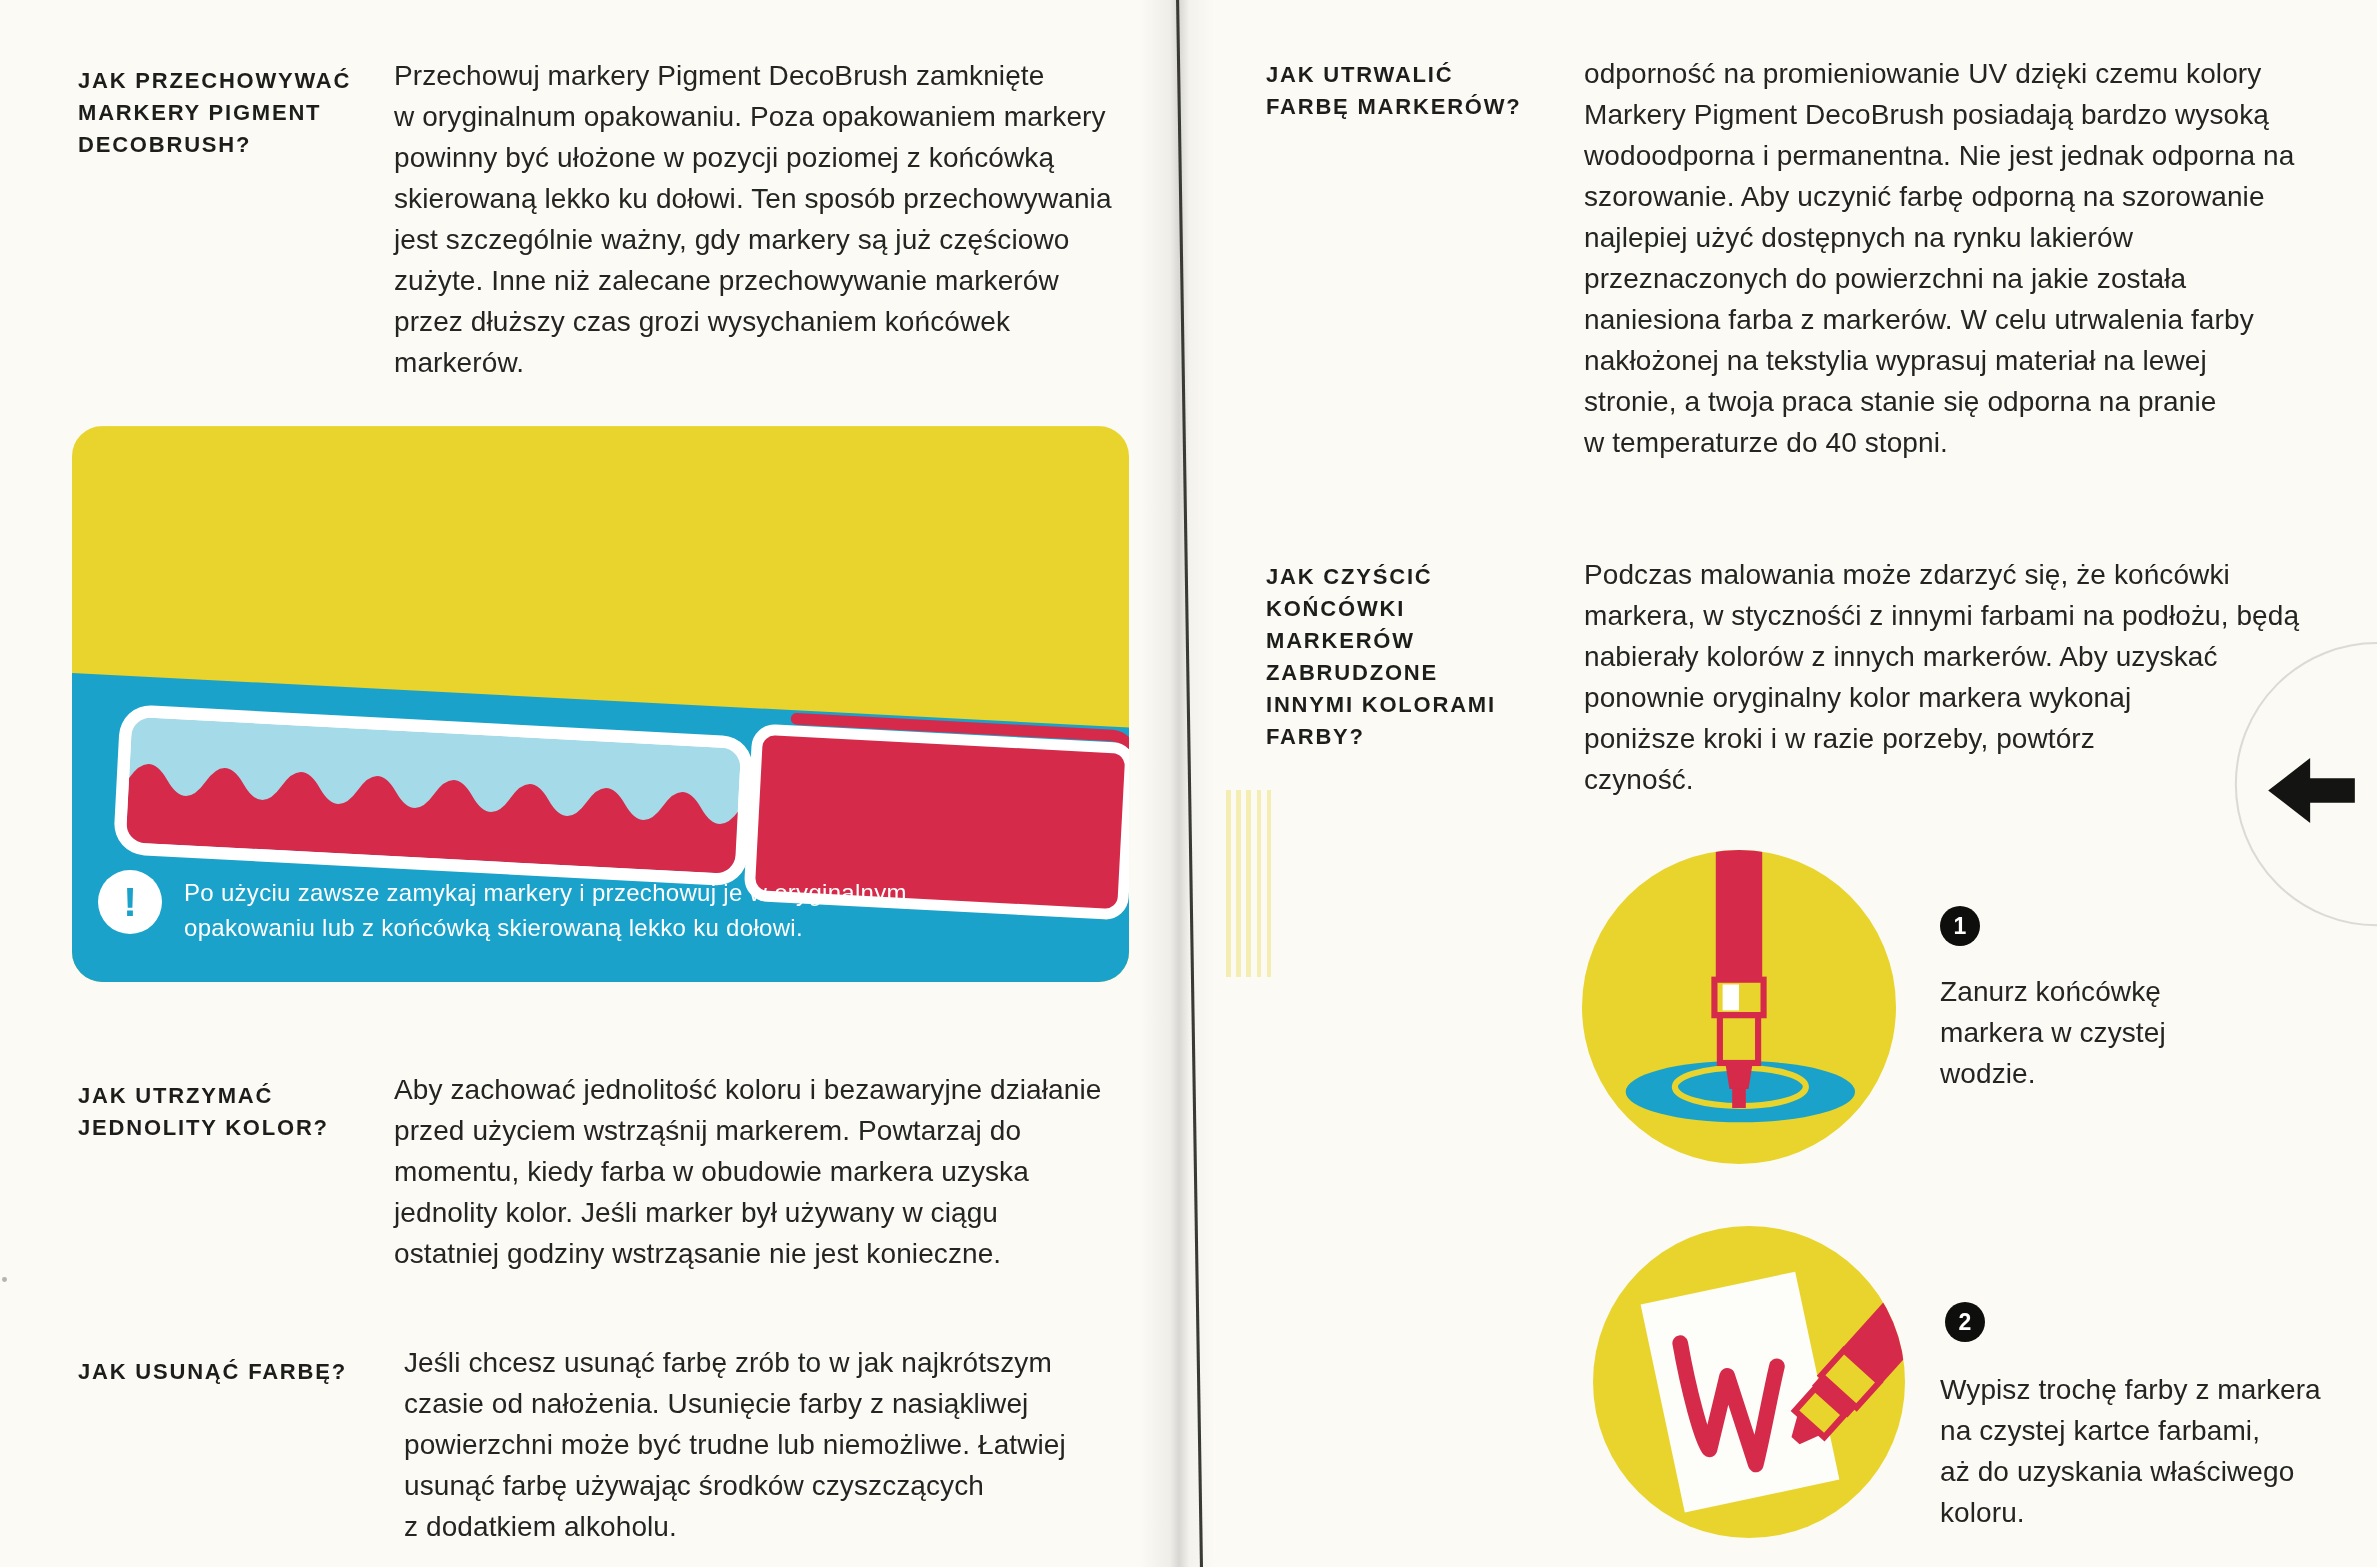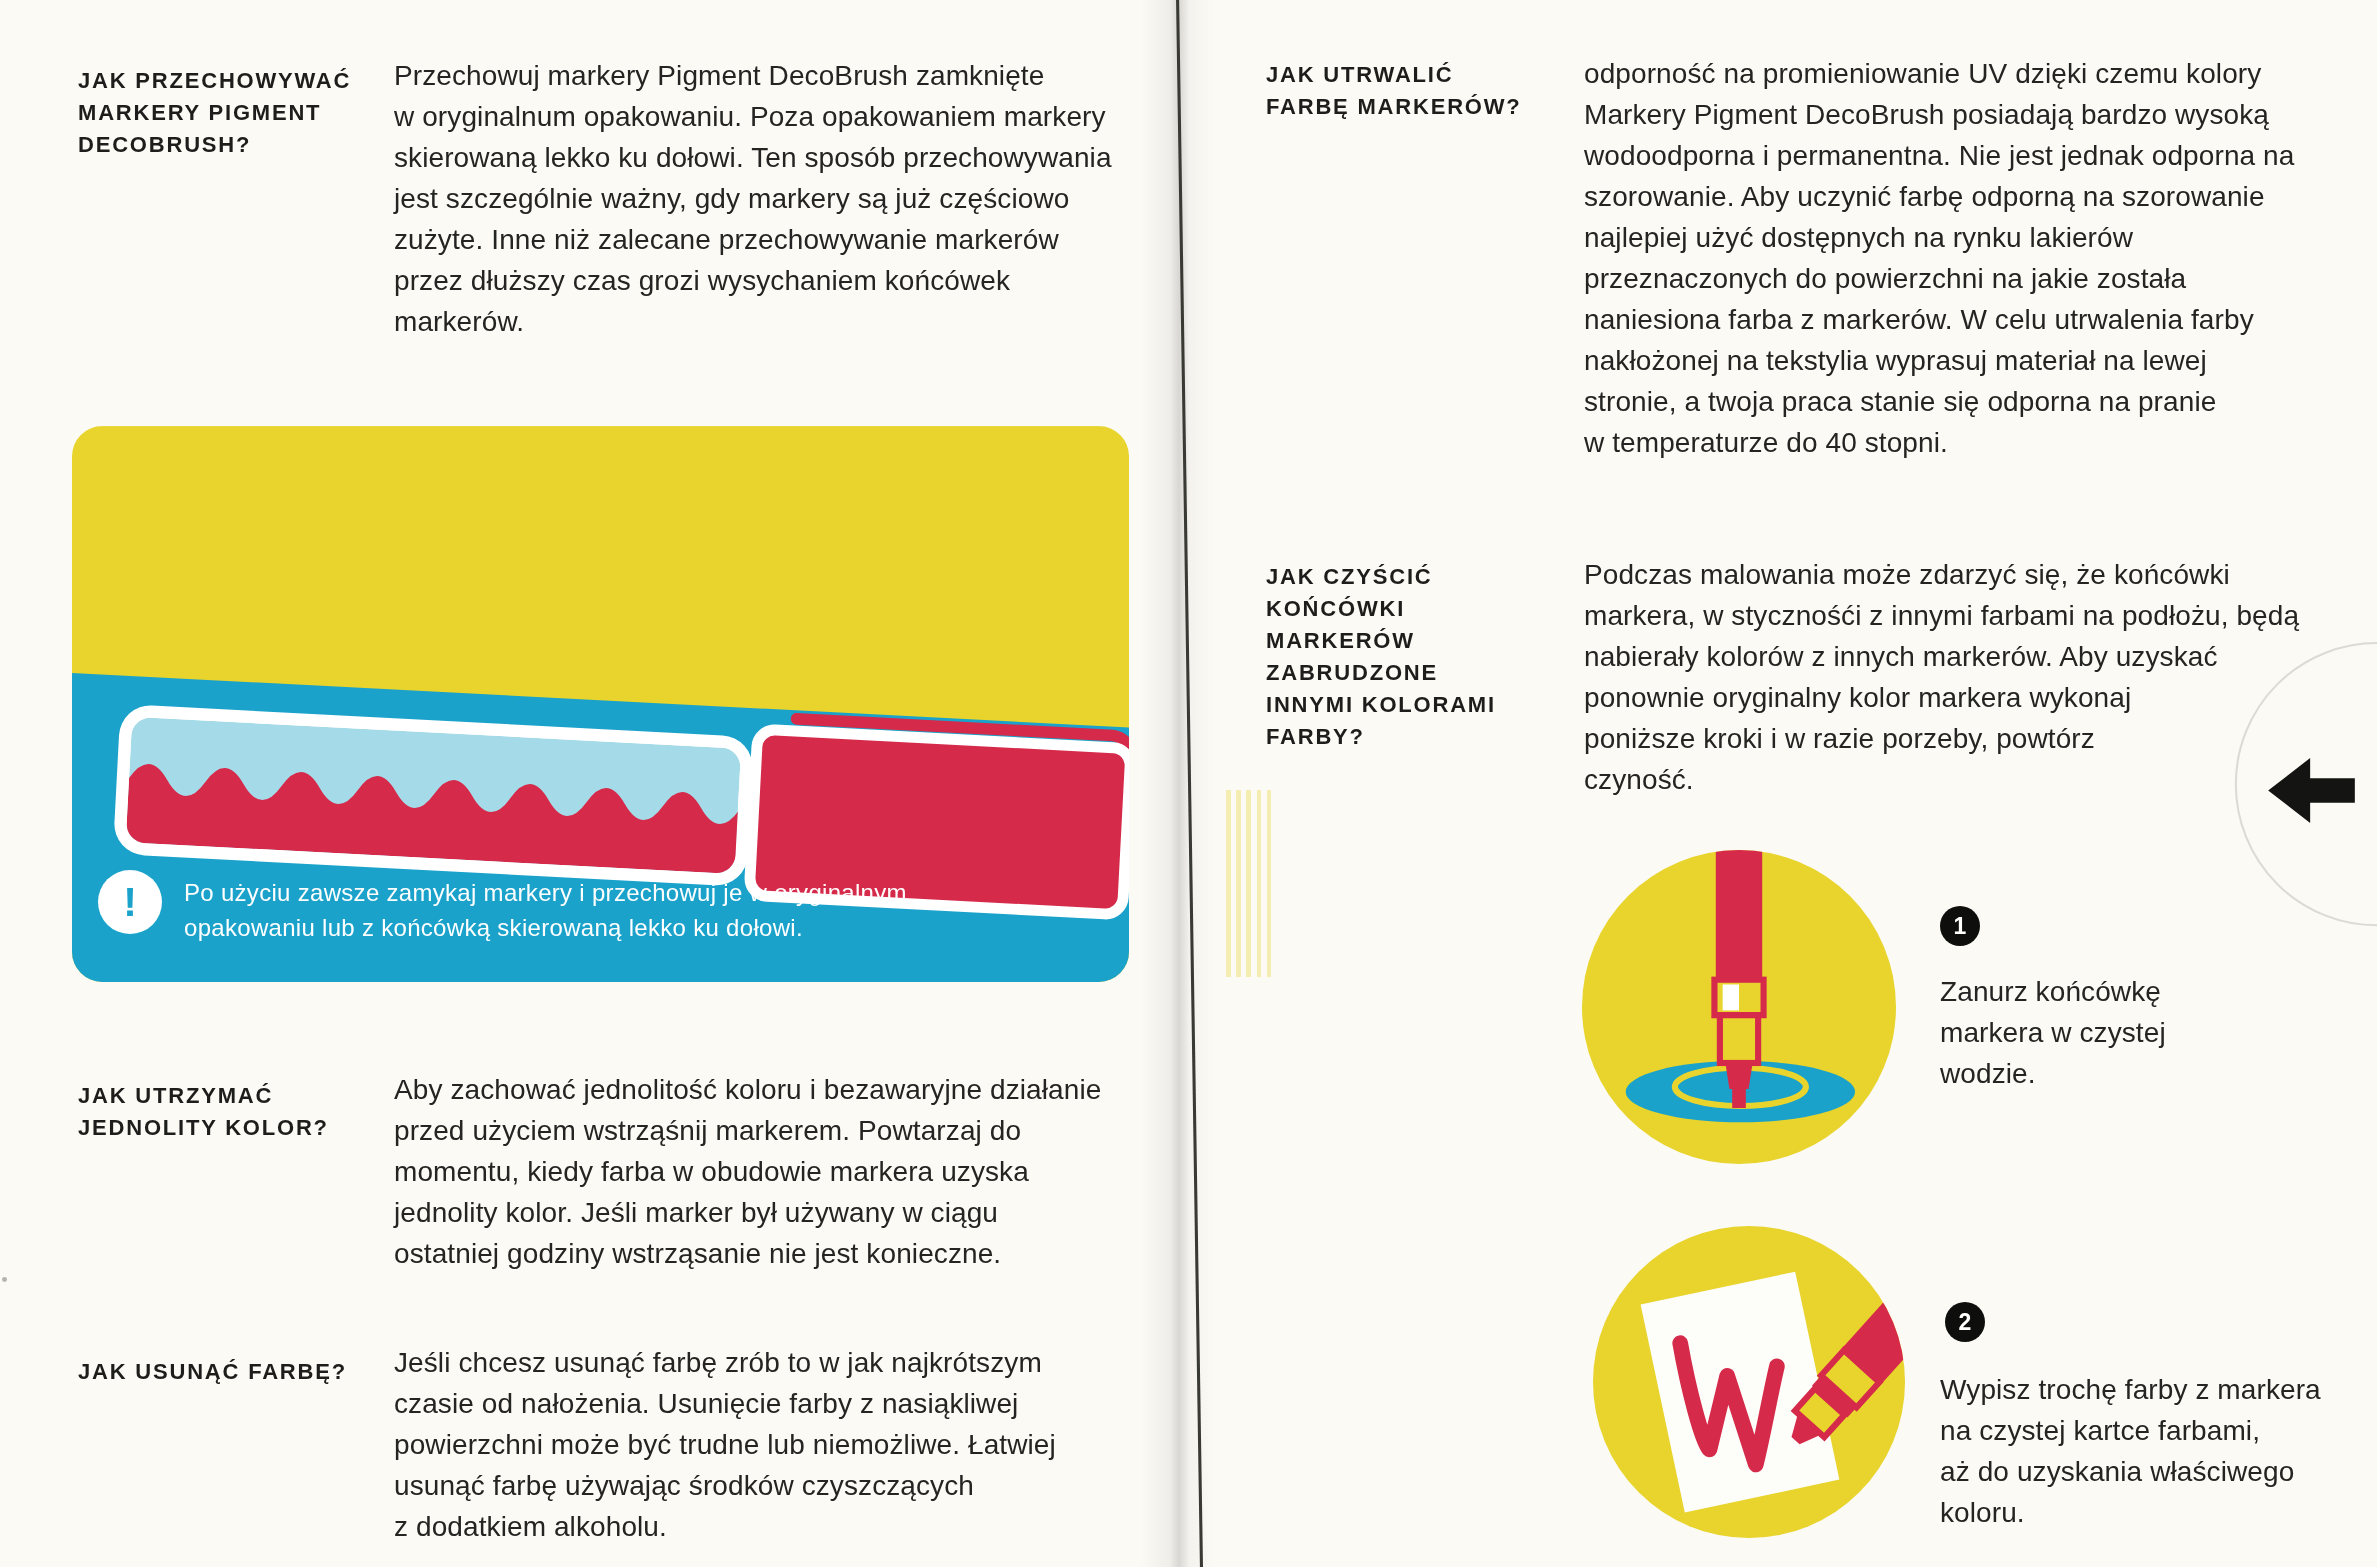--- a/index.html
+++ b/index.html
@@ -41,20 +41,21 @@
 
     <div class="q" style="left:78px;top:65px">
         <div>JAK PRZECHOWYWAĆ</div>
         <div>MARKERY PIGMENT</div>
         <div>DECOBRUSH?</div>
       </div>
 
     <div class="a" style="left:394px;top:55px">
         <div>Przechowuj markery Pigment DecoBrush zamknięte</div>
         <div>w oryginalnum opakowaniu. Poza opakowaniem markery</div>
+        <div>powinny być ułożone w pozycji poziomej z końcówką</div>
         <div>skierowaną lekko ku dołowi. Ten sposób przechowywania</div>
         <div>jest szczególnie ważny, gdy markery są już częściowo</div>
         <div>zużyte. Inne niż zalecane przechowywanie markerów</div>
         <div>przez dłuższy czas grozi wysychaniem końcówek</div>
         <div>markerów.</div>
       </div>
 
     <div class="card">
       <svg width="1057" height="556" viewBox="0 0 1550 815">
         <defs>
@@ -98,21 +99,21 @@
         <div>przed użyciem wstrząśnij markerem. Powtarzaj do</div>
         <div>momentu, kiedy farba w obudowie markera uzyska</div>
         <div>jednolity kolor. Jeśli marker był używany w ciągu</div>
         <div>ostatniej godziny wstrząsanie nie jest konieczne.</div>
       </div>
 
     <div class="q" style="left:78px;top:1356px">
         <div>JAK USUNĄĆ FARBĘ?</div>
       </div>
 
-    <div class="a" style="left:394px;top:1342px">
+    <div class="a" style="left:404px;top:1342px">
         <div>Jeśli chcesz usunąć farbę zrób to w jak najkrótszym</div>
         <div>czasie od nałożenia. Usunięcie farby z nasiąkliwej</div>
         <div>powierzchni może być trudne lub niemożliwe. Łatwiej</div>
         <div>usunąć farbę używając środków czyszczących</div>
         <div>z dodatkiem alkoholu.</div>
       </div>
   </section>
 
   <section>
 

